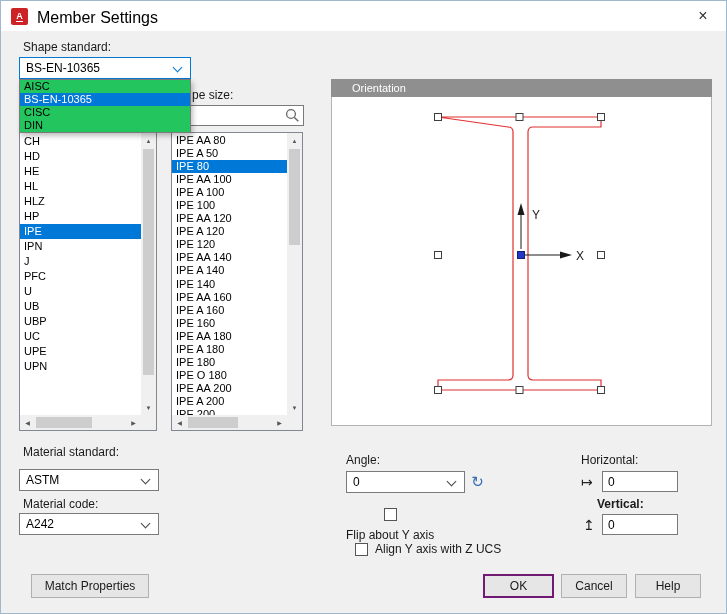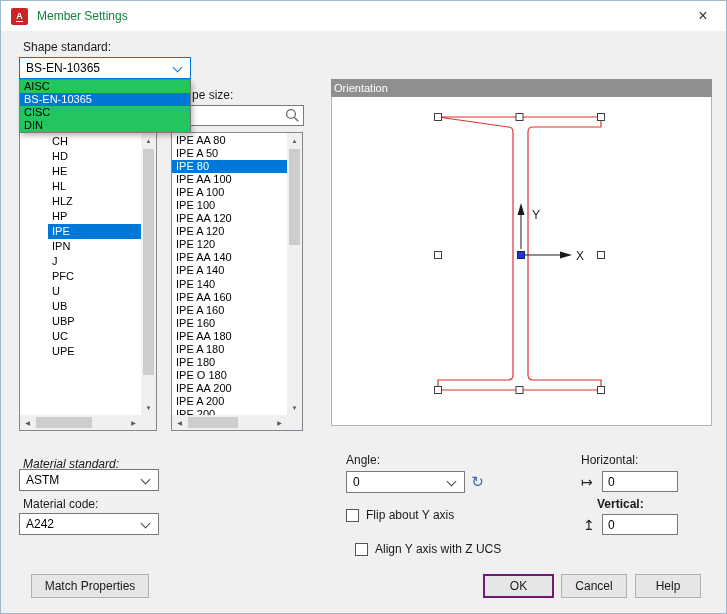--- a/index.html
+++ b/index.html
@@ -7,21 +7,21 @@
   body { font-family: "Liberation Sans", sans-serif; }
 
   .dialog { position: relative; width: 727px; height: 614px; background: #f0f0f0;
             border: 1px solid #9fb8cb; overflow: hidden; }
 
   
   .titlebar { position: absolute; top:0; left:0; right:0; height:30px; background:#ffffff; }
   .app-icon { position:absolute; left:10px; top:7px; width:17px; height:17px; background:#cc2327;
               border-radius:2px; display:flex; align-items:center; justify-content:center; }
   .app-icon span { color:#fff; font-size:9px; font-weight:bold; border-bottom:1px solid #fff; line-height:10px; }
-  .title-text { position:absolute; left:36px; top:8px; font-size:12px; color:#15803d; }
+  .title-text { position:absolute; left:36px; top:8px; font-size:16px; color:#000000; }
   .close-btn { position:absolute; right:0; top:0; width:46px; height:30px; display:flex;
                align-items:center; justify-content:center; font-size:16px; color:#333; cursor:default; }
 
   .lbl { position:absolute; font-size:12px; color:#1a1a1a; white-space:nowrap; }
 
   
   .combo { position:absolute; height:22px; background:#fff; border:1px solid #7a7a7a;
            display:flex; align-items:center; padding:0 22px 0 6px; font-size:12px; }
   .combo.open { border-color:#0078d7; }
   .chev { position:absolute; right:9px; top:6px; width:7px; height:7px;
@@ -39,38 +39,38 @@
   .search-input { position:absolute; left:2px; top:1px; width:104px; height:17px; border:none;
                   outline:none; font-size:11px; font-family:inherit; background:transparent; }
   .search-ic { position:absolute; right:2px; top:1px; width:17px; height:17px; }
 
   
   .listbox { position:absolute; top:131px; background:#fff; border:1px solid #828790; }
   #typebox { left:18px; width:138px; height:299px; }
   #sizebox { left:170px; width:132px; height:299px; }
   .list-content { position:absolute; left:0; top:1px; right:15px; bottom:15px; overflow:hidden; }
   .li-item { font-size:11px; padding-left:4px; white-space:nowrap; color:#000; }
-  .lc-left .li-item { height:15px; line-height:15px;margin-left:28px; }
+  .lc-left .li-item { height:15px; line-height:15px; }
   .lc-mid  .li-item { height:13.05px; line-height:13.05px; }
   .li-item.selected { background:#0078d7; color:#fff; }
 
   
   .vscroll { position:absolute; top:0; right:0; width:15px; bottom:15px; background:#f0f0f0; }
   .hscroll { position:absolute; left:0; bottom:0; height:15px; right:15px; background:#f0f0f0; }
   .sb-corner { position:absolute; right:0; bottom:0; width:15px; height:15px; background:#f0f0f0; }
   .sbtn { position:absolute; width:15px; height:15px; display:flex; align-items:center;
           justify-content:center; color:#555; font-size:6px; }
   .sbtn.up  { top:0; left:0; } .sbtn.down { bottom:0; left:0; }
   .sbtn.lft { left:0; top:0; } .sbtn.rgt  { right:0; top:0; }
   .vthumb { position:absolute; left:2px; width:11px; background:#cdcdcd; }
   .hthumb { position:absolute; top:2px; height:11px; background:#cdcdcd; }
 
   
   .orient { position:absolute; left:330px; top:78px; width:381px; height:347px; }
-  .orient-hdr { height:18px; background:#8f8f8f; color:#fff; font-size:11px; line-height:18px; padding-left:3px; }
+  .orient-hdr { height:18px; background:#8f8f8f; color:#fff; font-size:11px; line-height:18px; padding-left:21px; }
   .orient-body { position:absolute; left:0; top:18px; right:0; bottom:0; background:#fff;
                  border:1px solid #b4b4b4; border-top:none; }
 
   
   .checkbox-row { position:absolute; display:flex; align-items:center; gap:7px; font-size:12px; color:#1a1a1a; }
   .cb { width:13px; height:13px; background:#fff; border:1px solid #555; flex:0 0 auto; }
 
   
   .txt-input { position:absolute; height:21px; border:1px solid #7a7a7a; font-size:12px;
                padding-left:5px; font-family:inherit; background:#fff; }
@@ -133,20 +133,21 @@
         <div class="li-item">HP</div>
         <div class="li-item selected">IPE</div>
         <div class="li-item">IPN</div>
         <div class="li-item">J</div>
         <div class="li-item">PFC</div>
         <div class="li-item">U</div>
         <div class="li-item">UB</div>
         <div class="li-item">UBP</div>
         <div class="li-item">UC</div>
         <div class="li-item">UPE</div>
+        <div class="li-item">UPN</div>
       </div>
     <div class="vscroll">
       <div class="sbtn up">
           <span>▲</span>
         </div>
       <div class="vthumb" style="top:16px; height:226px;"></div>
       <div class="sbtn down">
           <span>▼</span>
         </div>
     </div>
@@ -229,42 +230,42 @@
         <rect x="102.5" y="154.5" width="7" height="7" fill="#fff" stroke="#3f3f3f"></rect>
         <rect x="265.5" y="154.5" width="7" height="7" fill="#fff" stroke="#3f3f3f"></rect>
         <rect x="102.5" y="289.5" width="7" height="7" fill="#fff" stroke="#3f3f3f"></rect>
         <rect x="184" y="289.5" width="7" height="7" fill="#fff" stroke="#3f3f3f"></rect>
         <rect x="265.5" y="289.5" width="7" height="7" fill="#fff" stroke="#3f3f3f"></rect>
         <rect x="185.5" y="154.5" width="7" height="7" fill="#2237c9" stroke="#13226e"></rect>
       </svg>
     </div>
   </div>
 
-  <div class="lbl" style="left:22px; top:456px;font-style:italic;">Material standard:</div>
+  <div class="lbl" style="left:22px; top:444px;">Material standard:</div>
   <div class="combo" style="left:18px; top:468px; width:140px;">
     <span>ASTM</span>
     <span class="chev"></span>
   </div>
 
   <div class="lbl" style="left:22px; top:496px;">Material code:</div>
   <div class="combo" style="left:18px; top:512px; width:140px;">
     <span>A242</span>
     <span class="chev"></span>
   </div>
 
   <div class="lbl" style="left:345px; top:452px;">Angle:</div>
   <div class="combo" style="left:345px; top:470px; width:119px;">
     <span>0</span>
     <span class="chev"></span>
   </div>
   <div class="pick-btn">
     <span>↻</span>
   </div>
 
-  <div class="checkbox-row" style="left:345px; top:507px;">
+  <div class="checkbox-row" style="left:345px; top:507px;flex-direction:column;">
     <span class="cb"></span>
     <span>Flip about Y axis</span>
   </div>
   <div class="checkbox-row" style="left:354px; top:541px;">
     <span class="cb"></span>
     <span>Align Y axis with Z UCS</span>
   </div>
 
   <div class="lbl" style="left:580px; top:452px;">Horizontal:</div>
   <span class="offset-icon" style="left:580px; top:474px;">↦</span>

